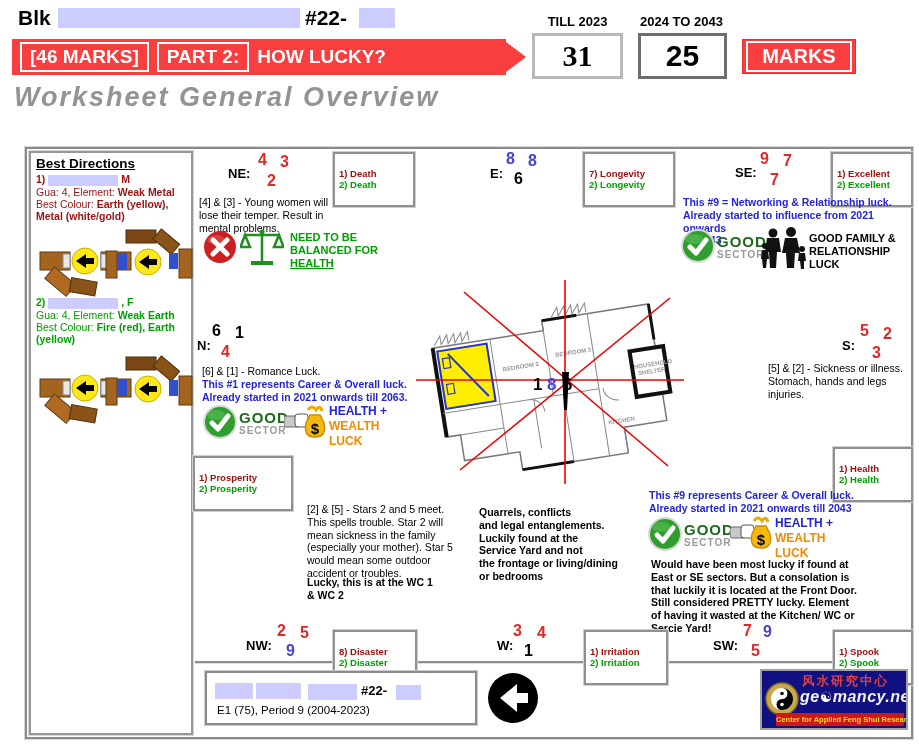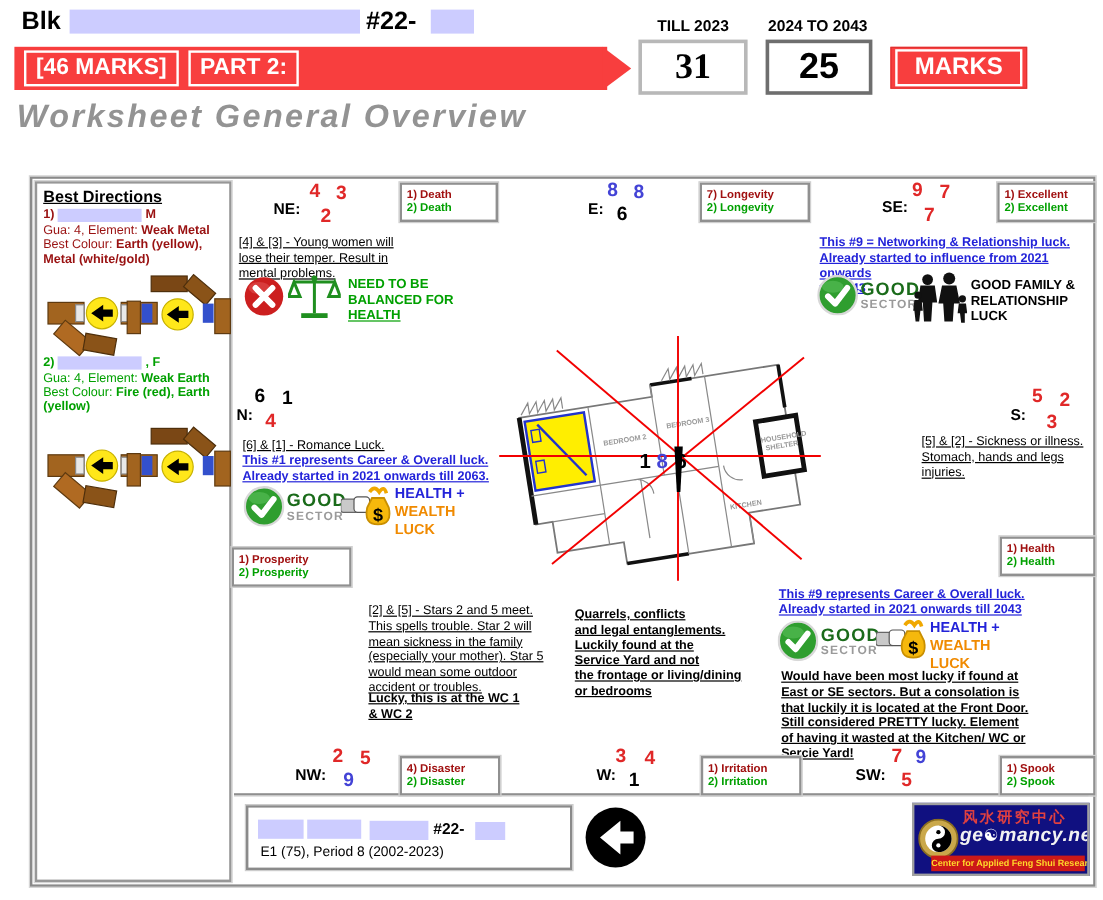--- a/index.html
+++ b/index.html
@@ -39,25 +39,25 @@
   .prewrap{white-space:pre-line;}
 
   
   .starset{position:absolute;width:92px;height:46px;}
   .starset .dir{position:absolute;font-size:13px;font-weight:bold;color:#000;}
   .starset .st{position:absolute;font-size:16px;font-weight:600;}
   .st.red{color:#e02828;}
   .st.blue{color:#4343d6;}
   .st.blk{color:#000;}
 
-  .tagbox{position:absolute;background:#fff;border:2px solid #909090;outline:1px solid #cfcfcf;padding:3px 4px;}
+  .tagbox{position:absolute;background:#fff;border:2px solid #909090;outline:1px solid #cfcfcf;padding:14px 4px;}
   .tagbox .t1{color:#a01010;font-weight:bold;font-size:9.5px;line-height:1.2;}
   .tagbox .t2{color:#00a000;font-weight:bold;font-size:9.5px;line-height:1.2;}
 
-  .small{font-size:10.5px;line-height:1.22;text-decoration:underline;}
+  .small{font-size:10.5px;line-height:1.22;}
   .goodword{font-size:15px;font-weight:bold;color:#1a6b1a;letter-spacing:1px;line-height:1;}
   .sectorword{font-size:10px;font-weight:bold;color:#9a9a9a;letter-spacing:1px;line-height:1.2;}
   .hwl{font-size:12px;font-weight:bold;line-height:1.25;}
 
   
   .rlbl{font-size:6px;fill:#999;font-weight:bold;font-family:"Liberation Sans",sans-serif;}
   .cnum{font-size:17px;font-weight:600;fill:#000;font-family:"Liberation Sans",sans-serif;}
   .cnum.blue{fill:#4343d6;font-weight:bold;}
 
   
@@ -118,20 +118,21 @@
   </svg>
 
   <div class="abs blk-label" style="left:18px;top:6px">Blk</div>
   <div class="abs redact" style="left:58px;top:8px;width:242px;height:20px"></div>
   <div class="abs blk-label" style="left:305px;top:6px">#22-</div>
   <div class="abs redact" style="left:359px;top:8px;width:36px;height:20px"></div>
 
   <div class="abs banner" style="left:12px;top:39px;width:478px;height:36px">
     <span class="wbox">[46 MARKS]</span>
     <span class="wbox">PART 2:</span>
+    <span class="qtext">HOW LUCKY?</span>
   </div>
   <div class="abs banner-arrow" style="left:502px;top:39px"></div>
 
   <div class="abs score-label" style="left:532px;top:14px;width:91px">TILL 2023</div>
   <div class="abs score-box light" style="left:532px;top:33px;width:85px;height:40px">31</div>
   <div class="abs score-label" style="left:632px;top:14px;width:99px">2024 TO 2043</div>
   <div class="abs score-box dark" style="left:638px;top:33px;width:83px;height:40px">25</div>
   <div class="abs subtitle" style="left:14px;top:82px">Worksheet General Overview</div>
 
   <div class="abs marks-btn" style="left:742px;top:39px;width:112px;height:33px">
@@ -376,21 +377,21 @@
 of having it wasted at the Kitchen/ WC or
 Sercie Yard!</div>
 
   <div class="starset" style="left:246px;top:622px">
     <span class="dir" style="left:0;top:16px">NW:</span>
     <span class="st red" style="left:31px;top:0">2</span>
     <span class="st red" style="left:54px;top:2px">5</span>
     <span class="st blue" style="left:40px;top:20px">9</span>
   </div>
   <div class="tagbox" style="left:333px;top:630px;width:72px">
-    <div class="t1">4) Disaster</div>
+    <div class="t1">8) Disaster</div>
     <div class="t2">2) Disaster</div>
   </div>
 
   <div class="starset" style="left:497px;top:622px">
     <span class="dir" style="left:0;top:16px">W:</span>
     <span class="st red" style="left:16px;top:0">3</span>
     <span class="st red" style="left:40px;top:2px">4</span>
     <span class="st blk" style="left:27px;top:20px">1</span>
   </div>
   <div class="tagbox" style="left:584px;top:630px;width:72px">
@@ -408,21 +409,21 @@
     <div class="t1">1) Spook</div>
     <div class="t2">2) Spook</div>
   </div>
 
   <div class="abs addrbox" style="left:205px;top:671px;width:268px;height:50px">
     <span class="redact" style="position:absolute;left:8px;top:10px;width:38px;height:16px"></span>
     <span class="redact" style="position:absolute;left:49px;top:10px;width:45px;height:16px"></span>
     <span class="redact" style="position:absolute;left:101px;top:11px;width:49px;height:16px"></span>
     <span class="abs addr-unit" style="left:154px;top:10px">#22-</span>
     <span class="redact" style="position:absolute;left:189px;top:12px;width:25px;height:15px"></span>
-    <div class="abs addr-period" style="left:10px;top:31px">E1 (75), Period 8 (2002-2023)</div>
+    <div class="abs addr-period" style="left:10px;top:31px">E1 (75), Period 9 (2004-2023)</div>
   </div>
 
   <svg class="abs" style="left:487px;top:672px" width="52" height="52" viewBox="0 0 52 52">
     <circle cx="26" cy="26" r="25" fill="#000"></circle>
     <path d="M30 12 L13 26 L30 40 L30 31 L41 31 L41 21 L30 21 Z" fill="#fff"></path>
   </svg>
 
   <div class="abs logo" style="left:760px;top:669px;width:144px;height:57px">
     <svg style="position:absolute;left:3px;top:11px" width="34" height="34" viewBox="0 0 34 34">
       <circle cx="17" cy="17" r="16" fill="#caa84a" stroke="#8a6d20" stroke-width="1.5"></circle>

